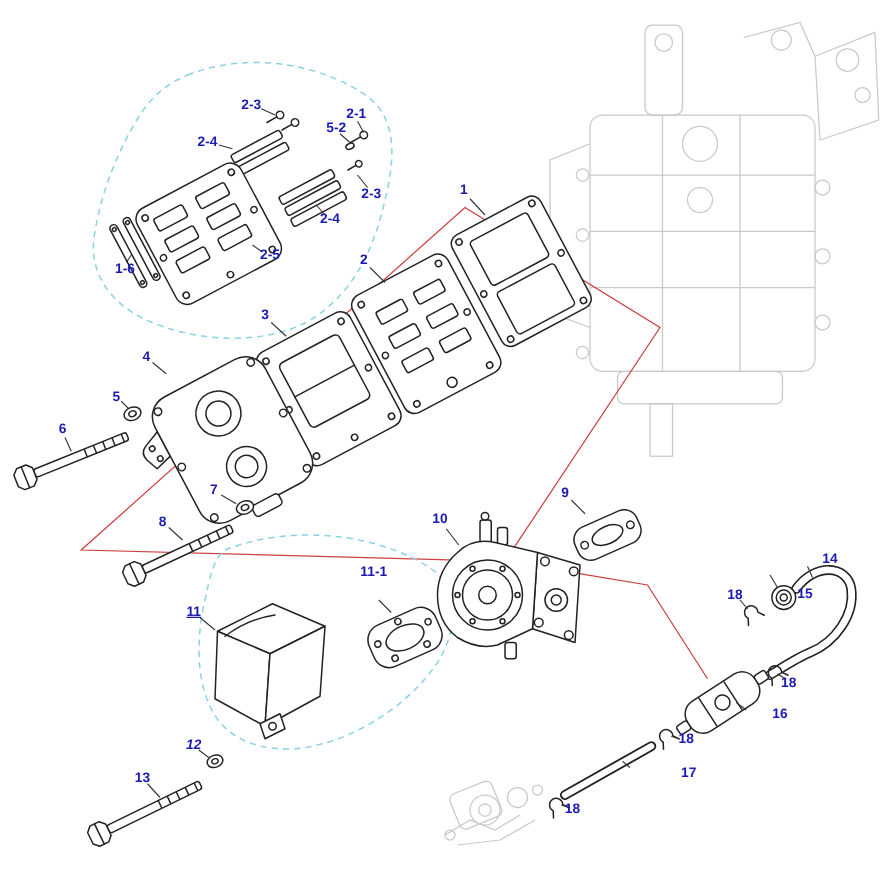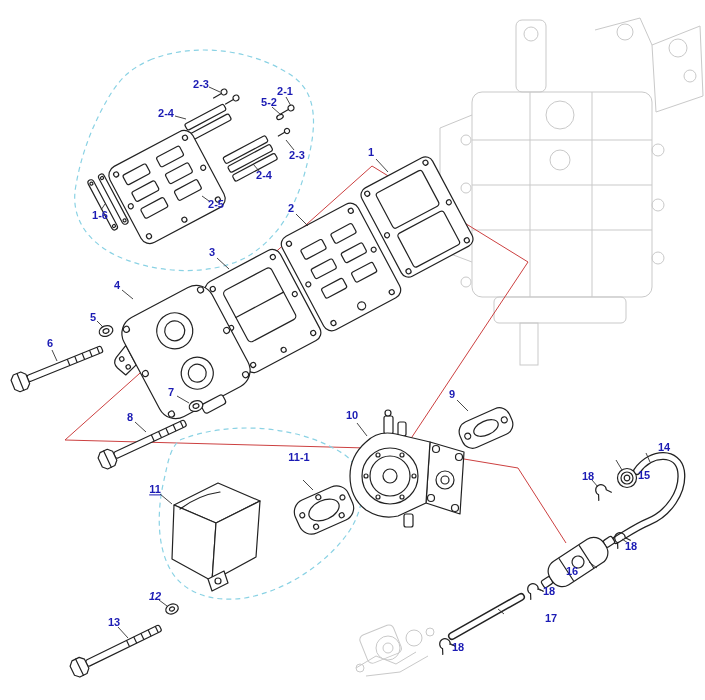--- a/index.html
+++ b/index.html
@@ -384,21 +384,21 @@
       <span class="callout" style="left: 171px; top: 393px;">7</span>
       <span class="callout" style="left: 130px; top: 418px;">8</span>
       <span class="callout" style="left: 452px; top: 395px;">9</span>
       <span class="callout" style="left: 352px; top: 416px;">10</span>
       <span class="callout" style="left: 155px; top: 490px; text-decoration: underline;">11</span>
       <span class="callout" style="left: 299px; top: 458px; text-align: right;">11-1</span>
       <span class="callout" style="left: 155px; top: 597px; font-style: italic;">12</span>
       <span class="callout" style="left: 114px; top: 623px;">13</span>
       <span class="callout" style="left: 644px; top: 448px; margin-left: 20px;">14</span>
       <span class="callout" style="left: 644px; top: 456px; margin-top: 20px;">15</span>
-      <span class="callout" style="left: 572px; top: 572px; text-align: center;">16</span>
+      <span class="callout" style="left: 624px; top: 572px; text-align: center;">16</span>
       <span class="callout" style="left: 508px; top: 619px; margin-left: 43px;">17</span>
       <span class="callout" style="left: 588px; top: 477px;">18</span>
       <span class="callout" style="left: 631px; top: 547px;">18</span>
       <span class="callout" style="left: 549px; top: 592px;">18</span>
       <span class="callout" style="left: 458px; top: 648px;">18</span>
     </div>
 
 </div>
 
 </body></html>

